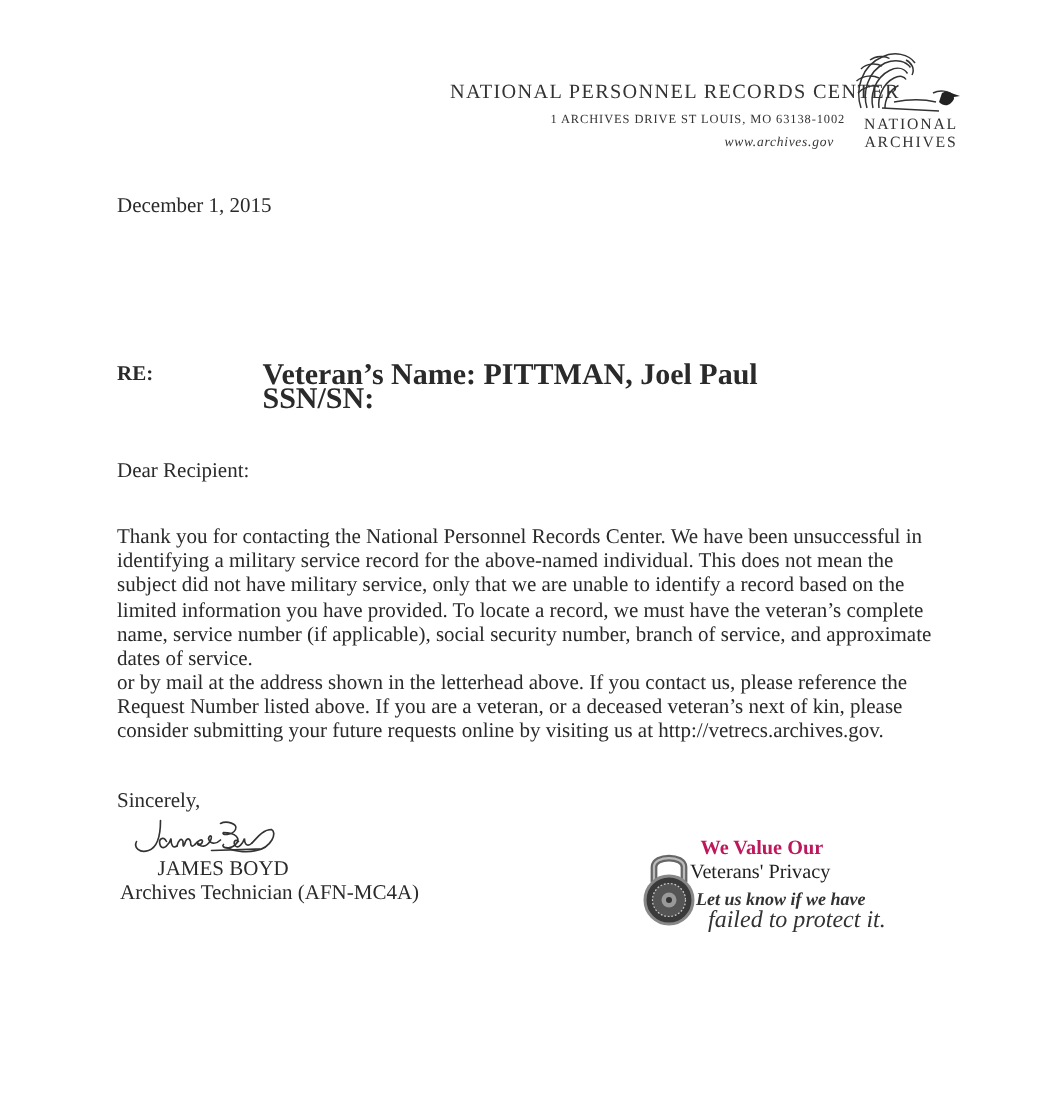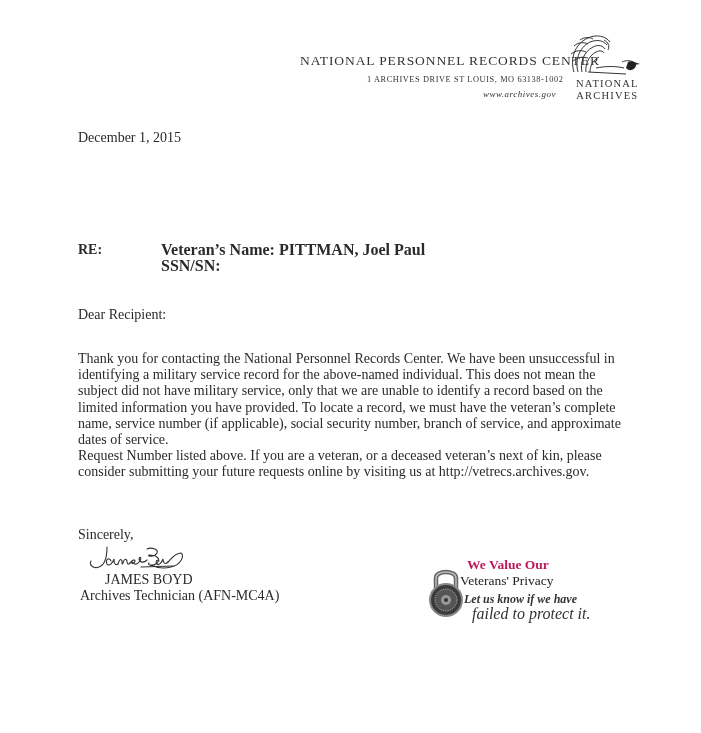--- a/index.html
+++ b/index.html
@@ -6,21 +6,21 @@
   body { width: 701px; height: 733px; position: relative; overflow: hidden;
          font-family: "Liberation Serif", "DejaVu Serif", serif; color: #2a2a2a; }
   .abs { position: absolute; white-space: nowrap; }
   .lh-title { left: 300px; top: 53px; font-size: 13.5px; letter-spacing: 0.9px; color: #333; }
   .lh-addr { left: 367px; top: 75px; font-size: 8.3px; letter-spacing: 0.6px; color: #333; }
   .lh-web { left: 483px; top: 89px; font-size: 9px; font-style: italic; letter-spacing: 0.5px; color: #333; }
   .logo-text { left: 576px; top: 78px; font-size: 10.5px; letter-spacing: 1.2px; color: #333; line-height: 12px; text-align: center; }
   .logo-svg { left: 566px; top: 32px; }
   .date { left: 78px; top: 130px; font-size: 14px; }
   .re-label { left: 78px; top: 242px; font-size: 14px; font-weight: bold; }
-  .re-block { left: 161px; top: 242px; font-size: 16px; font-weight: bold; line-height: 16px; }
+  .re-block { left: 175px; top: 242px; font-size: 20px; font-weight: bold; line-height: 16px; }
   .salutation { left: 78px; top: 307px; font-size: 14px; }
   .para { position: absolute; left: 78px; font-size: 14px; line-height: 16.2px; white-space: nowrap; }
   .p1 { top: 335px; margin-top: 16px; }
   .p2 { top: 448px; }
   .closing { left: 78px; top: 527px; font-size: 14px; }
   .sig-svg { left: 85px; top: 543px; }
   .signer { left: 78px; top: 572px; font-size: 14px; margin-left: 27px; }
   .signer-title { left: 80px; top: 588px; font-size: 14px; }
   .privacy-lock { left: 428px; top: 566px; }
   .privacy-h1 { left: 467px; top: 557px; font-size: 13.5px; font-weight: bold; color: #be185d; }
@@ -74,20 +74,21 @@
 <div class="para p1">
   <div>Thank you for contacting the National Personnel Records Center.  We have been unsuccessful in</div>
   <div>identifying a military service record for the above-named individual.  This does not mean the</div>
   <div>subject did not have military service, only that we are unable to identify a record based on the</div>
   <div>limited information you have provided.  To locate a record, we must have the veteran’s complete</div>
   <div>name, service number (if applicable), social security number, branch of service, and approximate</div>
   <div>dates of service.</div>
 </div>
 
 <div class="para p2">
+  <div>or by mail at the address shown in the letterhead above.  If you contact us, please reference the</div>
   <div>Request Number listed above.  If you are a veteran, or a deceased veteran’s next of kin, please</div>
   <div>consider submitting your future requests online by visiting us at http://vetrecs.archives.gov.</div>
 </div>
 
 <div class="abs closing">Sincerely,</div>
 
 <div class="abs sig-svg">
   <svg width="100" height="32" viewBox="0 0 100 32">
     <g fill="none" stroke="#333" stroke-width="1.1" stroke-linecap="round">
       <path d="M22 4 C22 14 20 22 14 24 C8 26 4 22 6 18"></path>

